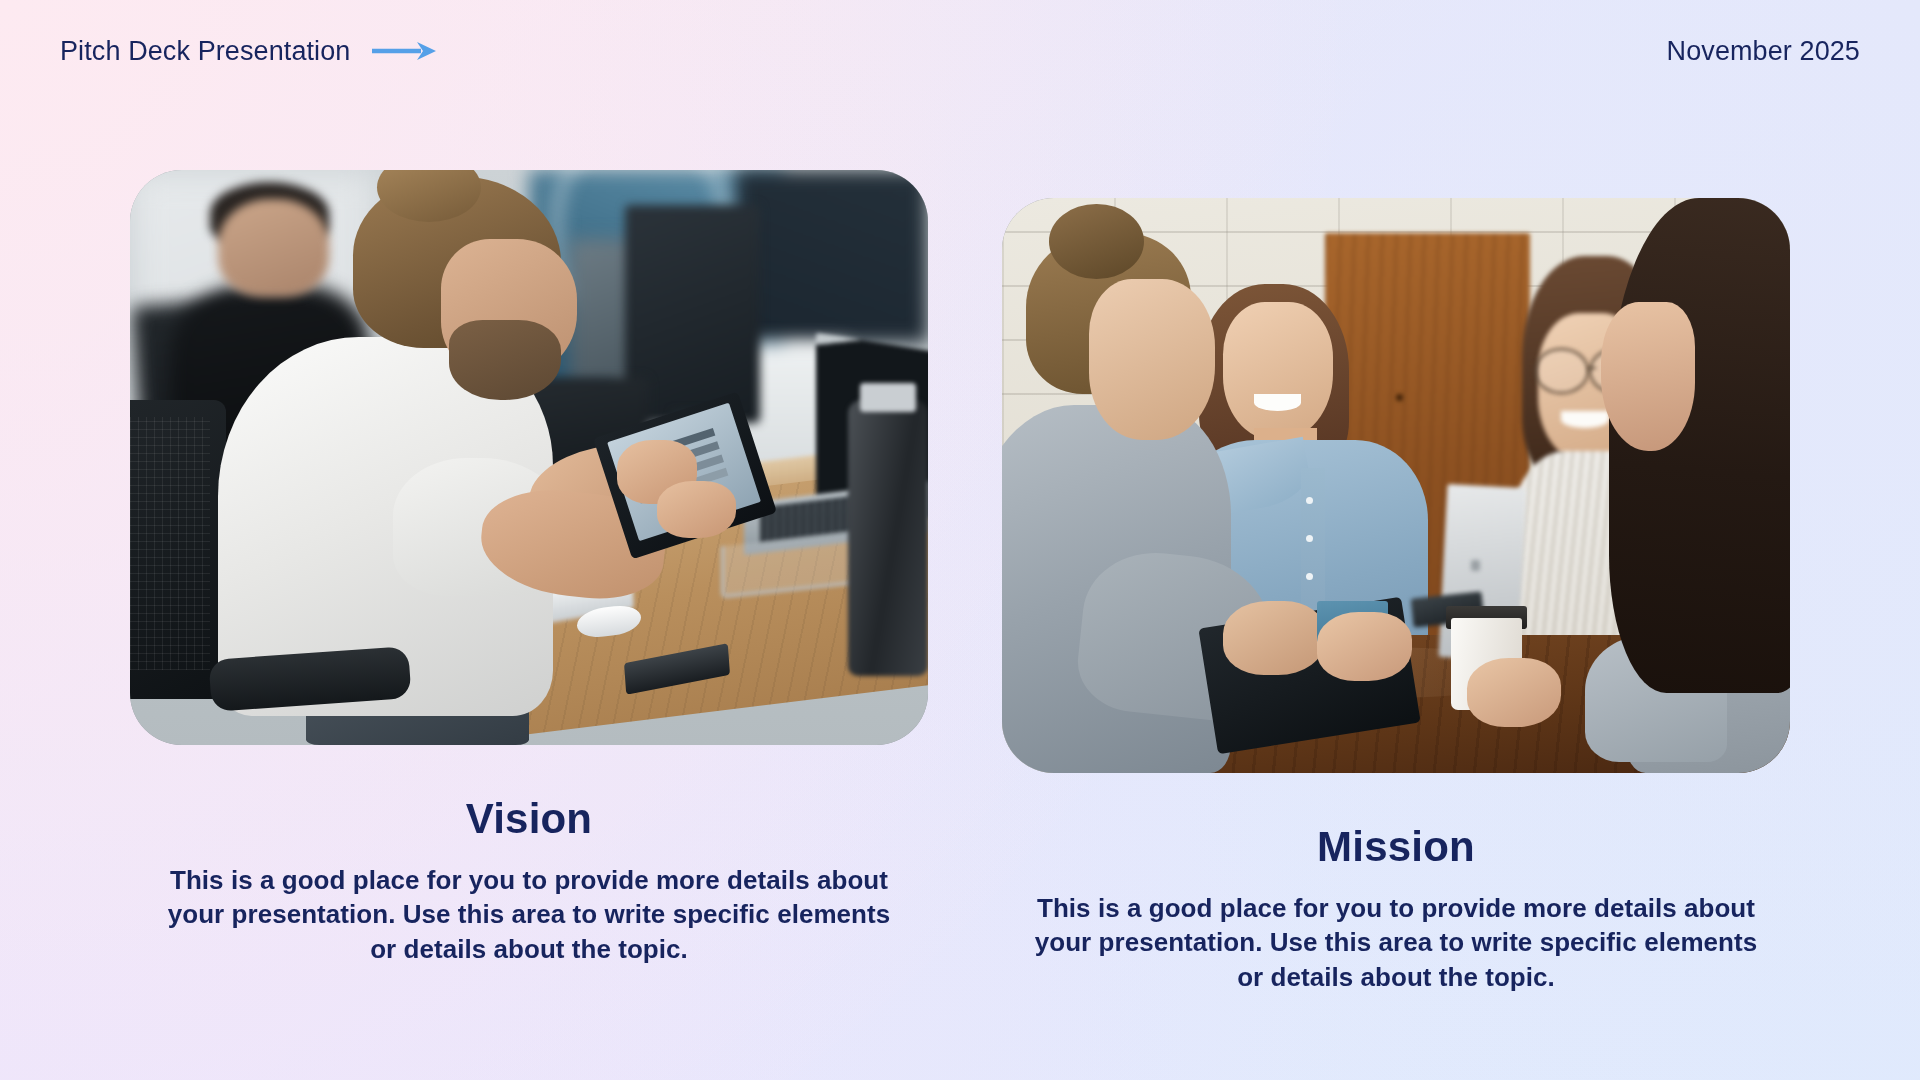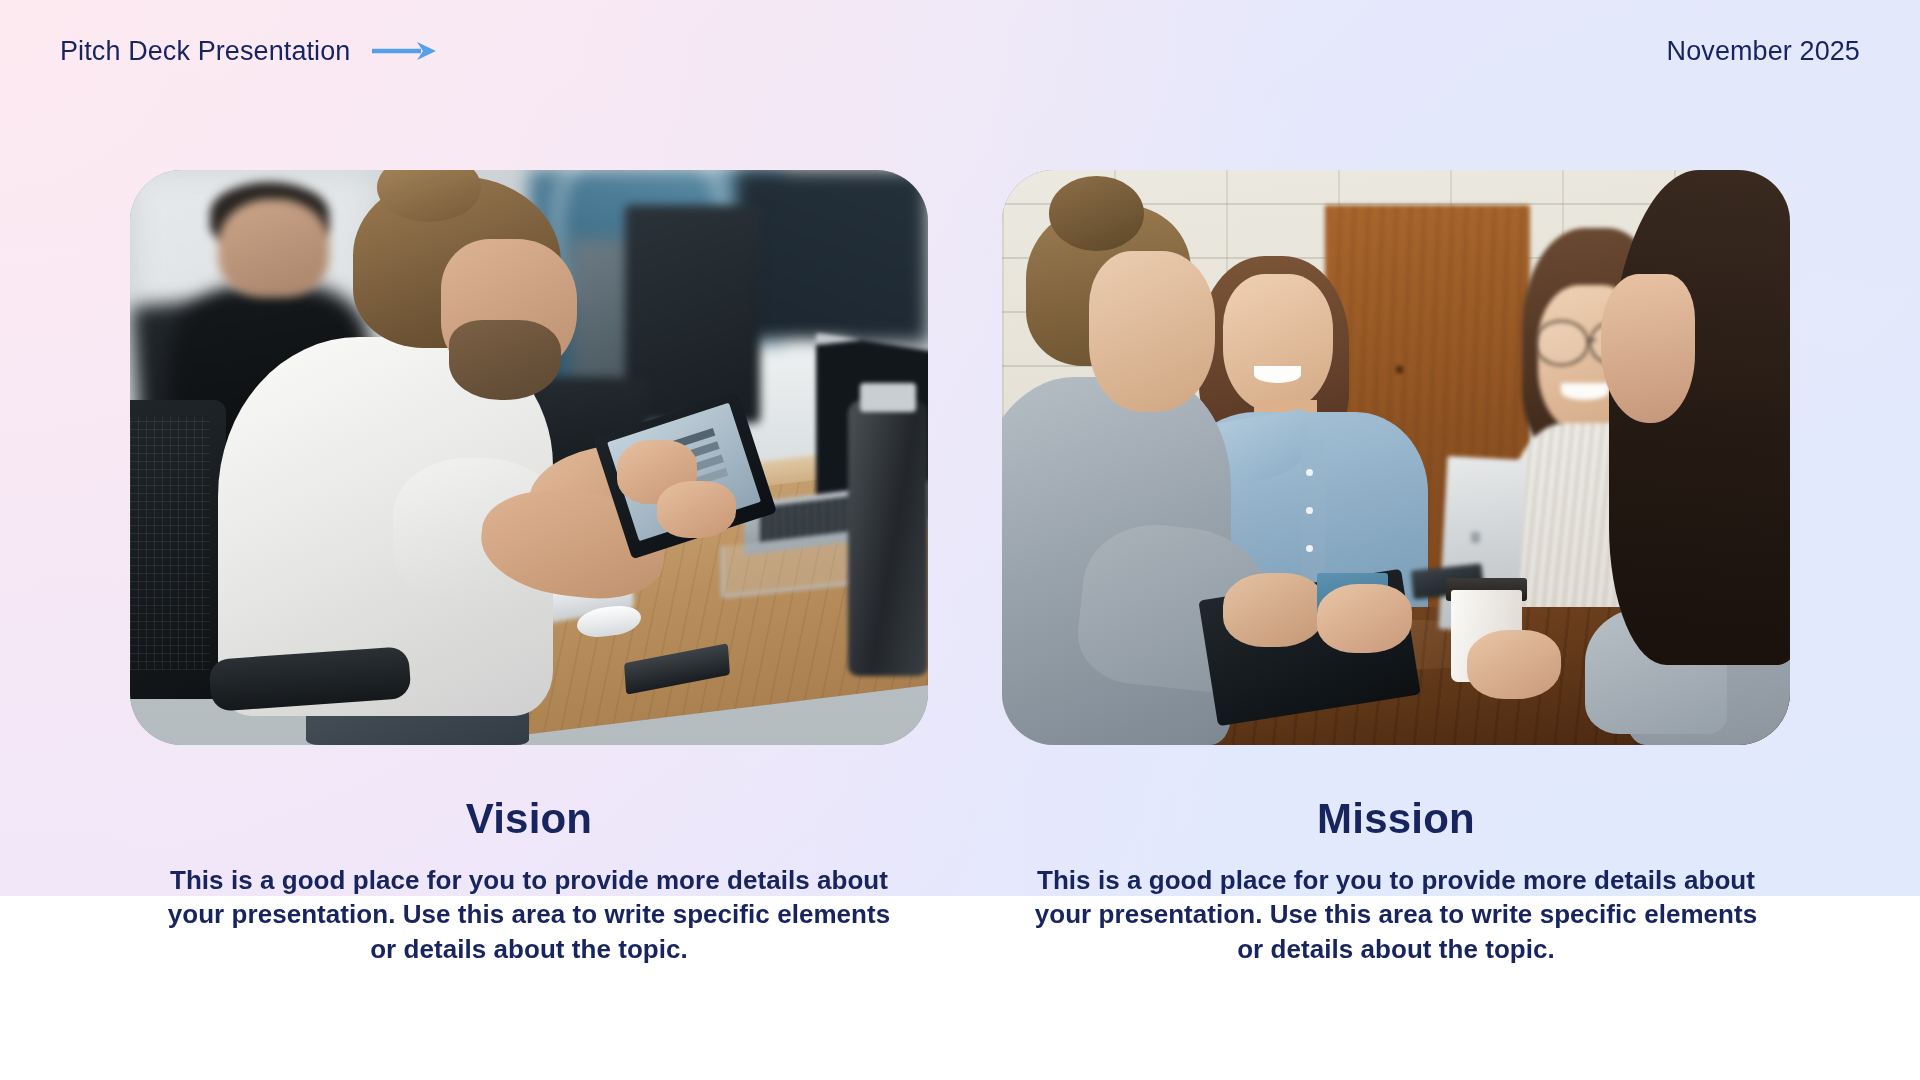--- a/index.html
+++ b/index.html
@@ -6,21 +6,21 @@
 
   html, body {
     width:1920px; height:1080px;
     overflow:hidden;
     font-family:"Liberation Sans", sans-serif;
   }
 
   
   #slide {
     position:relative;
-    width:1920px; height:896px;
+    width:1920px; height:1080px;
     
     background:
       radial-gradient(circle at 0% 0%,   #fdeaf1 0%, rgba(253,234,241,0) 62%),
       radial-gradient(circle at 100% 0%, #e4e8fb 0%, rgba(228,232,251,0) 62%),
       radial-gradient(circle at 0% 100%, #ebe5fd 0%, rgba(235,229,253,0) 62%),
       radial-gradient(circle at 100% 100%, #dfeafd 0%, rgba(223,234,253,0) 62%),
       linear-gradient(135deg, #fbe9f2 0%, #e9e7fb 50%, #e1eafd 100%);
   }
 
   
@@ -44,21 +44,21 @@
     position:absolute; right:60px; top:36px;
     font-size:27px; font-weight:400;
     letter-spacing:.1px;
     color:#17245e;
     white-space:nowrap;
   }
 
   
   .column { position:absolute; top:170px; }
   #column-left  { left:130px;  width:798px; }
-  #column-right { left:1002px; width:788px; }
+  #column-right { left:1002px; width:788px;margin-top:28px; }
 
   .photo-frame {
     position:relative;
     height:575px;
     border-radius:52px;
     overflow:hidden;
     background:#8e949a;
   }
 
   

